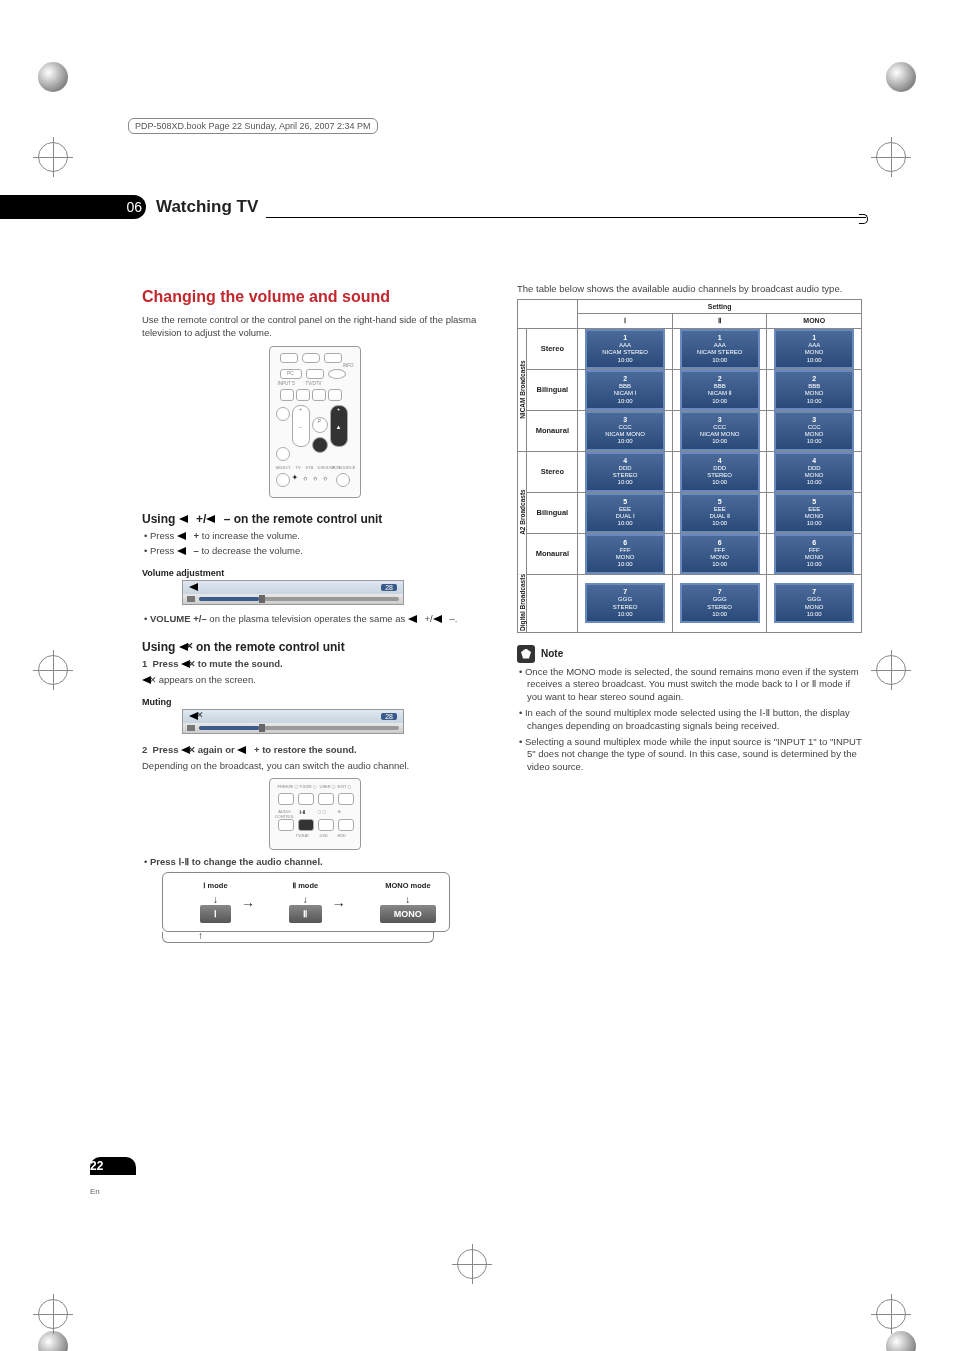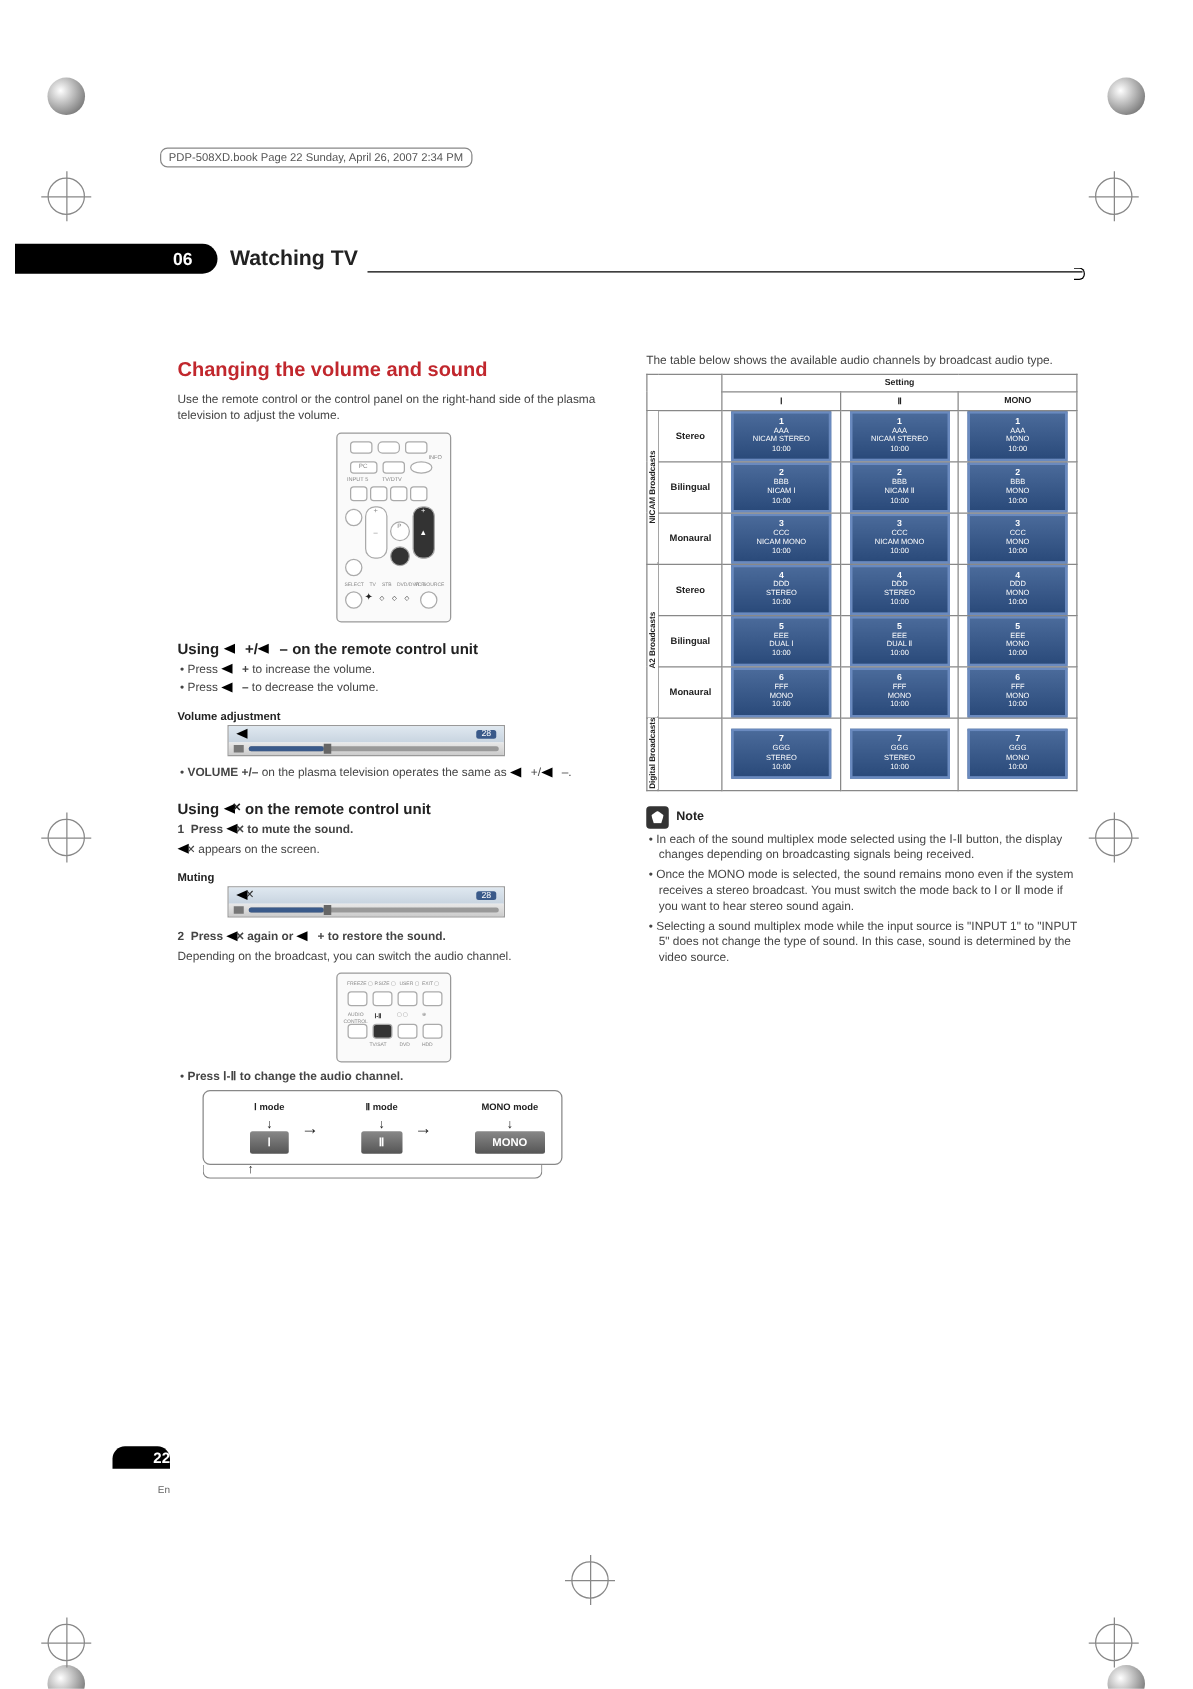--- a/index.html
+++ b/index.html
@@ -54,23 +54,23 @@
     margin-top: 50px;
   }
 
   .chapter-bar {
     position: absolute;
     top: 195px; left: 0; right: 88px;
     height: 24px;
     display: flex; align-items: center;
   }
   .chapter-black {
-    background: #000; color: #fff; font-weight: bold;
-    width: 142px; text-align: right; padding-right: 20px;
-    font-size: 14px; line-height: 24px; border-radius: 0 12px 12px 0; margin-left: 12px;
+    background: #000; color: #fff; font-weight: normal;
+    width: 142px; text-align: right; padding-right: 4px;
+    font-size: 14px; line-height: 24px; border-radius: 0 12px 12px 0;
   }
   .chapter-title {
     font-size: 17px; font-weight: bold; padding-left: 10px;
   }
   .chapter-line {
     flex: 1; border-top: 1px solid #000; margin-left: 8px; height: 0;
     position: relative; top: 10px;
   }
   .chapter-line::after {
     content: ""; position: absolute; right: -2px; top: -4px;
@@ -177,21 +177,21 @@
     display:flex; align-items:center; justify-content:center;
   }
   .note-icon::before {
     content: ""; width:10px; height:10px; background:#fff;
     clip-path: polygon(50% 0, 100% 35%, 80% 100%, 20% 100%, 0 35%);
   }
   .note-text { font-weight: bold; font-size: 10px; }
 
   .pagefoot {
     position: absolute; bottom: 155px; left: 90px;
-    text-align: right;
+    text-align: left;
   }
   .pagefoot .pnum {
     background:#000; color:#fff; font-weight:bold; font-size:12px;
     border-radius: 10px 10px 0 0; width: 46px; padding:2px 0;
   }
   .pagefoot .lang { font-size: 8px; color:#666; margin-top:12px;}
   .volicon { display:inline-block; width:14px; height:9px; position:relative; vertical-align:middle;}
   .volicon::before{content:"";position:absolute;left:0;top:0;border-top:4.5px solid transparent;border-bottom:4.5px solid transparent;border-right:9px solid #000;}
   .volicon.mute::after{content:"✕";position:absolute;left:7px;top:-2px;font-size:9px;}
 </style>
@@ -555,22 +555,22 @@
               </div>
             </td>
       </tr>
     </tbody>
       </table>
 
     <div class="note-head">
       <span class="note-icon"></span>
       <span class="note-text">Note</span>
     </div>
+    <p class="bullet">Once the MONO mode is selected, the sound remains mono even if the system receives a stereo broadcast. You must switch the mode back to Ⅰ or Ⅱ mode if you want to hear stereo sound again.</p>
     <p class="bullet">In each of the sound multiplex mode selected using the Ⅰ-Ⅱ button, the display changes depending on broadcasting signals being received.</p>
-    <p class="bullet">Once the MONO mode is selected, the sound remains mono even if the system receives a stereo broadcast. You must switch the mode back to Ⅰ or Ⅱ mode if you want to hear stereo sound again.</p>
     <p class="bullet">Selecting a sound multiplex mode while the input source is "INPUT 1" to "INPUT 5" does not change the type of sound. In this case, sound is determined by the video source.</p>
   </div>
 </div>
 
 <div class="pagefoot">
   <div class="pnum">22</div>
   <div class="lang">En</div>
 </div>
 
 <div style="height:1351px;"></div>

